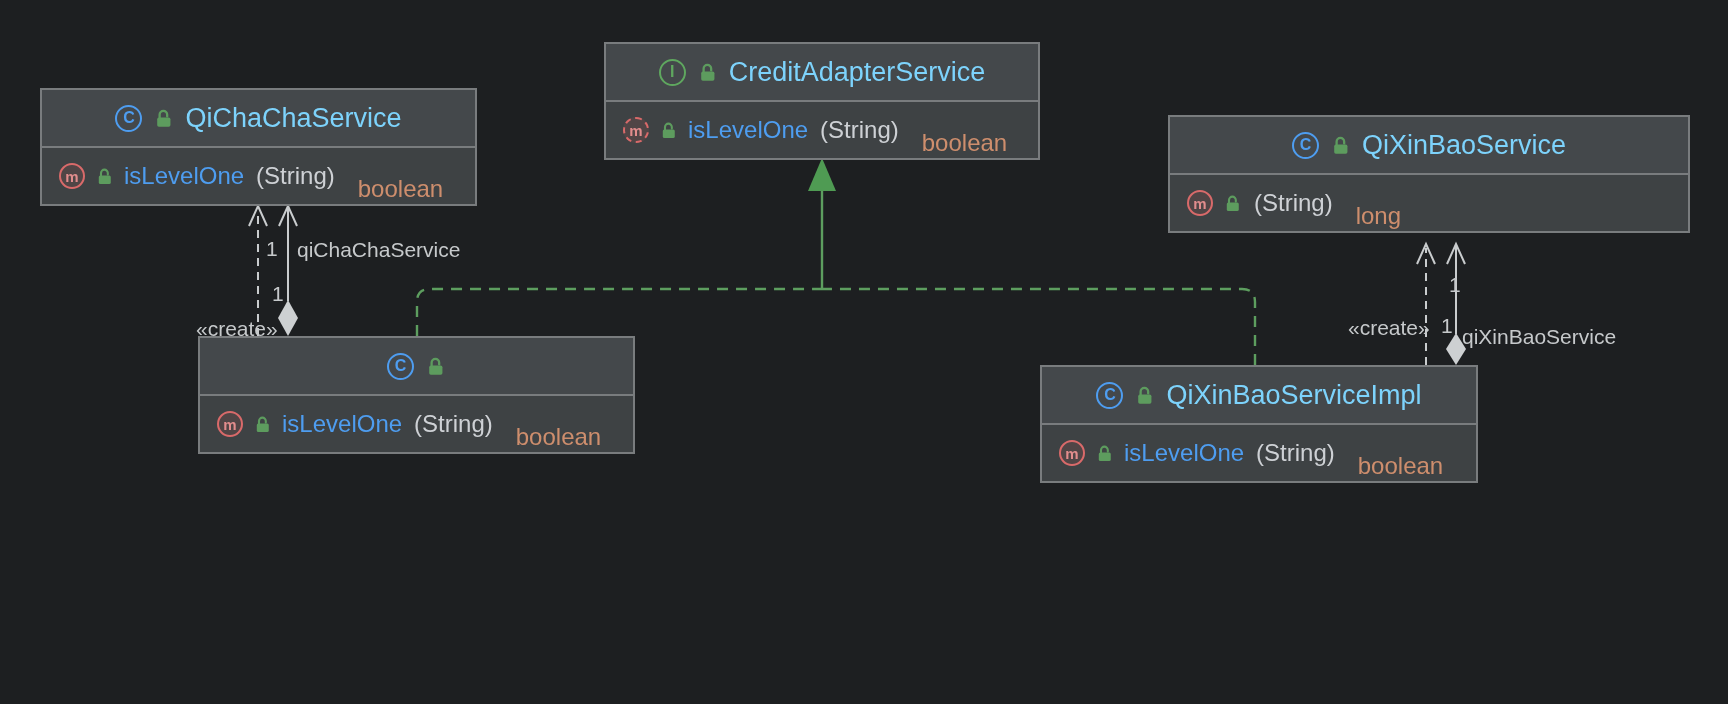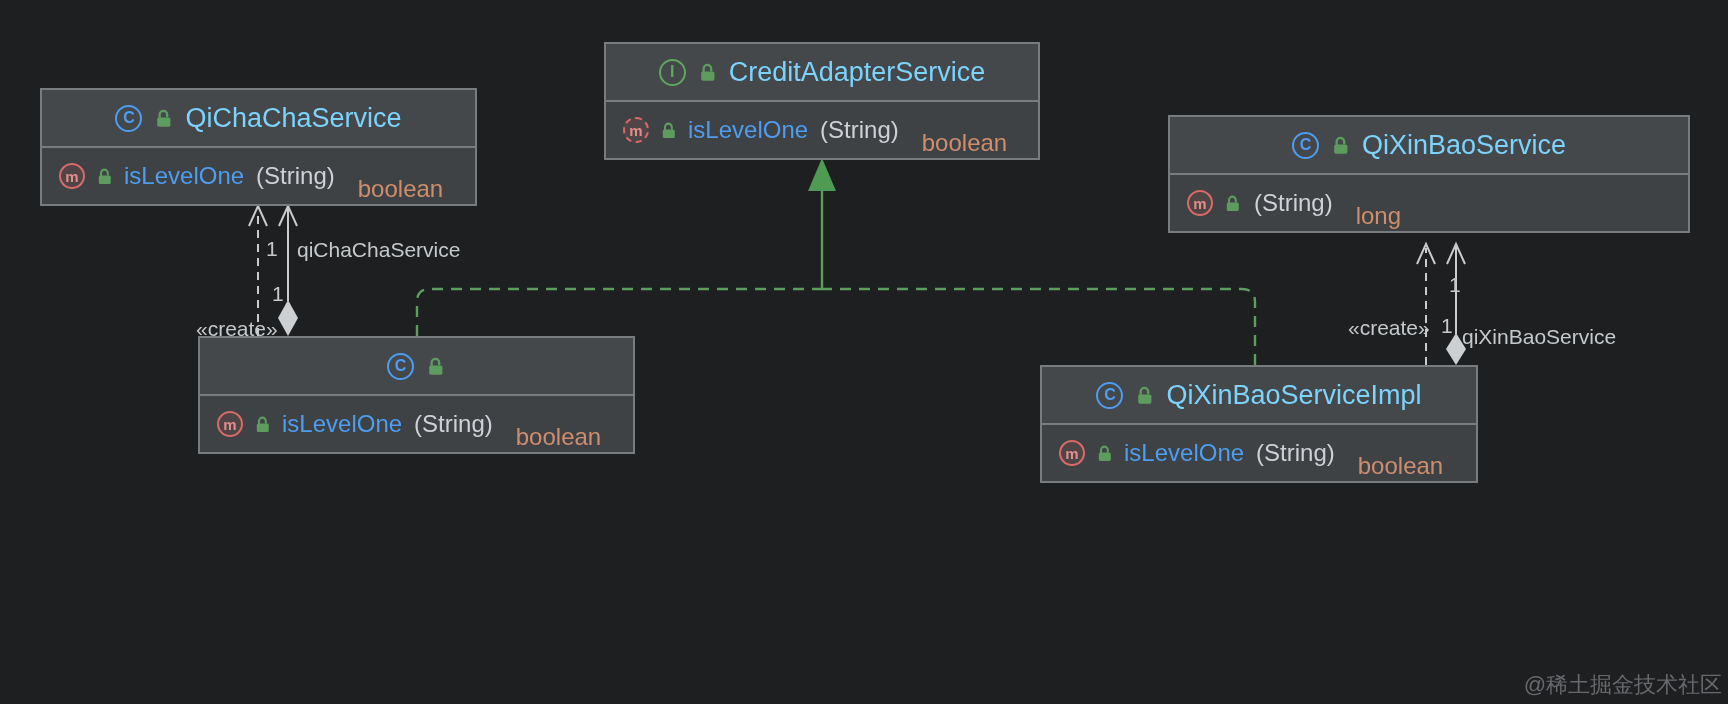--- a/index.html
+++ b/index.html
@@ -185,14 +185,13 @@
   <div class="edge-label" style="left:266px;top:237px;">1</div>
   <div class="edge-label" style="left:297px;top:238px;">qiChaChaService</div>
   <div class="edge-label" style="left:272px;top:282px;">1</div>
   <div class="edge-label right-align" style="left:196px;top:317px;width:94px;">«create»</div>
 
   <div class="edge-label" style="left:1449px;top:273px;">1</div>
   <div class="edge-label right-align" style="left:1348px;top:316px;width:92px;">«create»</div>
   <div class="edge-label" style="left:1441px;top:314px;">1</div>
   <div class="edge-label" style="left:1462px;top:325px;">qiXinBaoService</div>
 
-  <div id="watermark">@稀土掘金技术社区</div>
 </div>
 
 </body></html>

